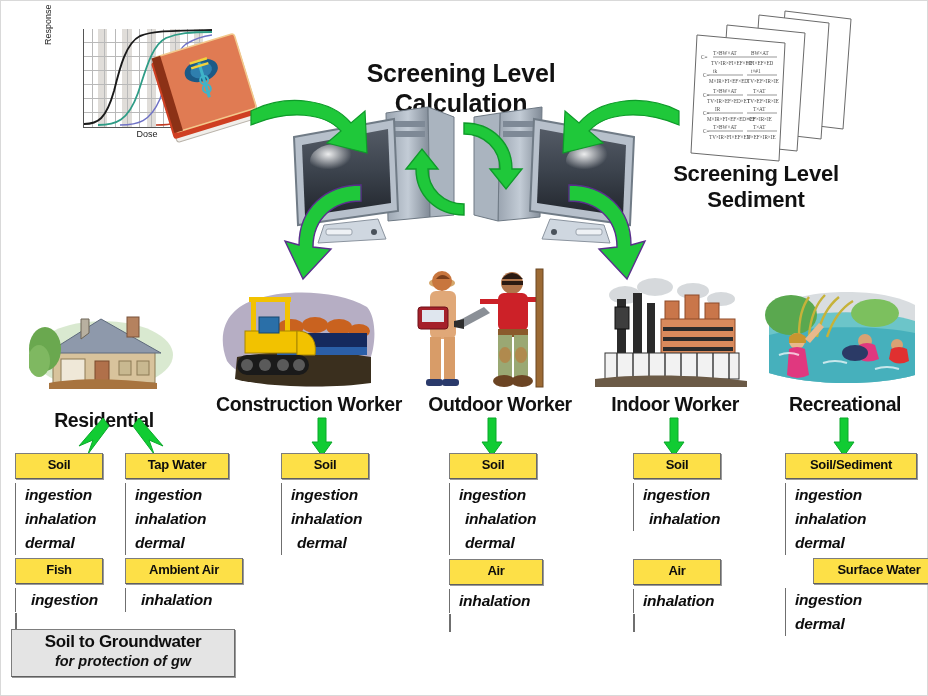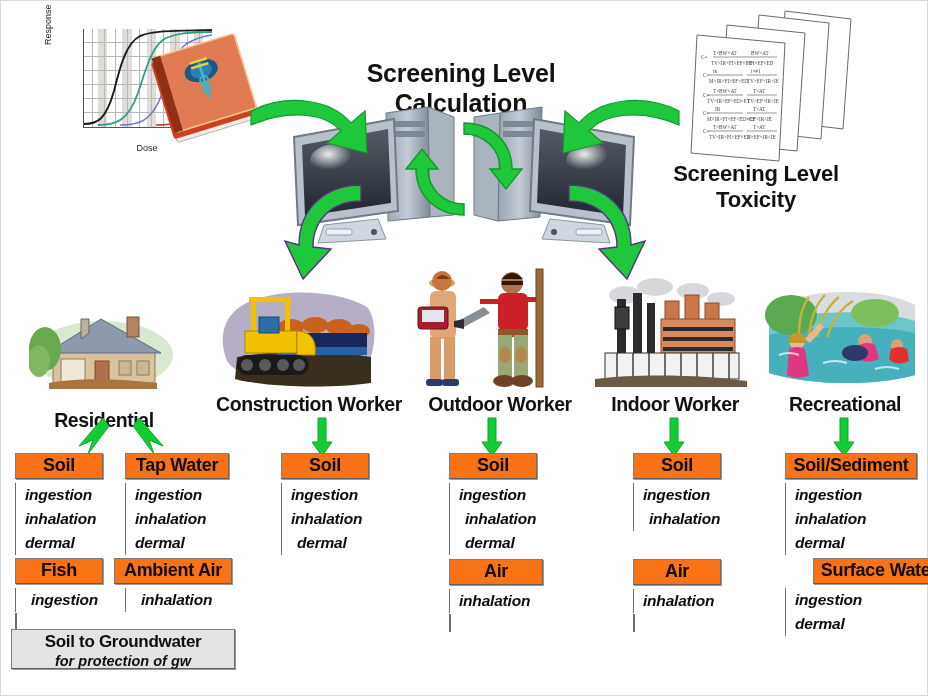--- a/index.html
+++ b/index.html
@@ -37,21 +37,21 @@
     overflow:hidden;
   }
   .vgrid{position:absolute;top:0;bottom:0;width:1px;background:#b9b9b9;}
   .vband{position:absolute;top:0;bottom:0;background:#d6d2cc;opacity:.75;}
   .hgrid{position:absolute;left:0;right:0;height:1px;background:#b9b9b9;}
   #ylab{
     position:absolute;left:-6px;top:18px;
     transform:rotate(-90deg);transform-origin:left top;
     font-size:9px;color:#222;white-space:nowrap;
   }
-  #xlab{position:absolute;left:34px;top:116px;width:128px;text-align:center;font-size:9px;color:#222;}
+  #xlab{position:absolute;left:34px;top:102px;width:128px;text-align:center;font-size:9px;color:#222;}
 
   
   #book{left:148px;top:28px;width:120px;height:120px;}
 
   
   #papers{left:672px;top:8px;width:185px;height:165px;}
 
   
   #computers{left:277px;top:98px;width:372px;height:160px;}
 
@@ -68,26 +68,26 @@
     text-align:center;white-space:nowrap;
     letter-spacing:-0.4px;
   }
 
   
   .dn-arrow{position:absolute;}
 
   
   .media-head{
     position:absolute;box-sizing:border-box;
-    background:#f97316;
+    background:#fde047;
     border:1.6px solid #7d7d7d;
     border-right-color:#6a6a6a;border-bottom-color:#5f5f5f;
     height:26px;line-height:22px;
     text-align:center;
-    font-size:18px;font-weight:bold;color:#0d0d0d;
+    font-size:13px;font-weight:bold;color:#0d0d0d;
     letter-spacing:-0.3px;
     box-shadow:1px 1px 0 #9a9a9a;
   }
   .route-list{
     position:absolute;box-sizing:border-box;
     border-left:1.6px solid #6f6f6f;
     padding-left:9px;
   }
   .route{
     font-size:15.5px;font-style:italic;font-weight:bold;
@@ -214,21 +214,21 @@
         <line x1="34" y1="104" x2="70" y2="104"></line>
           <line x1="74" y1="104" x2="104" y2="104"></line>
         <line x1="36" y1="122" x2="70" y2="122"></line>
           <line x1="74" y1="122" x2="104" y2="122"></line>
       </g>
     </svg>
   </div>
 
   <div class="top-title" id="sle-title">
     <div>Screening Level</div>
-    <div>Toxicity</div>
+    <div>Sediment</div>
   </div>
 
   <div class="top-title" id="slc-title">
     <div>Screening Level</div>
     <div>Calculation</div>
   </div>
 
   <div class="abs" id="computers">
     <svg width="372" height="160" viewBox="0 0 372 160">
       <defs>
@@ -513,26 +513,26 @@
     <div class="route ind1">ingestion</div>
   </div>
   <div class="spine" style="left:14px;top:612px;height:24px;"></div>
 
   <div class="media-head" style="left:124px;top:452px;width:104px;">Tap Water</div>
   <div class="route-list" style="left:124px;top:482px;width:110px;">
     <div class="route">ingestion</div>
     <div class="route">inhalation</div>
     <div class="route">dermal</div>
   </div>
-  <div class="media-head" style="left:113px;top:557px;width:118px;">Ambient Air</div>
+  <div class="media-head" style="left:124px;top:557px;width:118px;">Ambient Air</div>
   <div class="route-list" style="left:124px;top:587px;width:118px;">
     <div class="route ind1">inhalation</div>
   </div>
 
-  <div class="gw-box" style="left:10px;top:628px;width:224px;height:40px;">
+  <div class="gw-box" style="left:10px;top:628px;width:224px;height:48px;">
     <div class="gw-t1">Soil to Groundwater</div>
     <div class="gw-t2">for protection of gw</div>
   </div>
 
   <div class="media-head" style="left:280px;top:452px;width:88px;">Soil</div>
   <div class="route-list" style="left:280px;top:482px;width:100px;">
     <div class="route">ingestion</div>
     <div class="route">inhalation</div>
     <div class="route ind1">dermal</div>
   </div>

